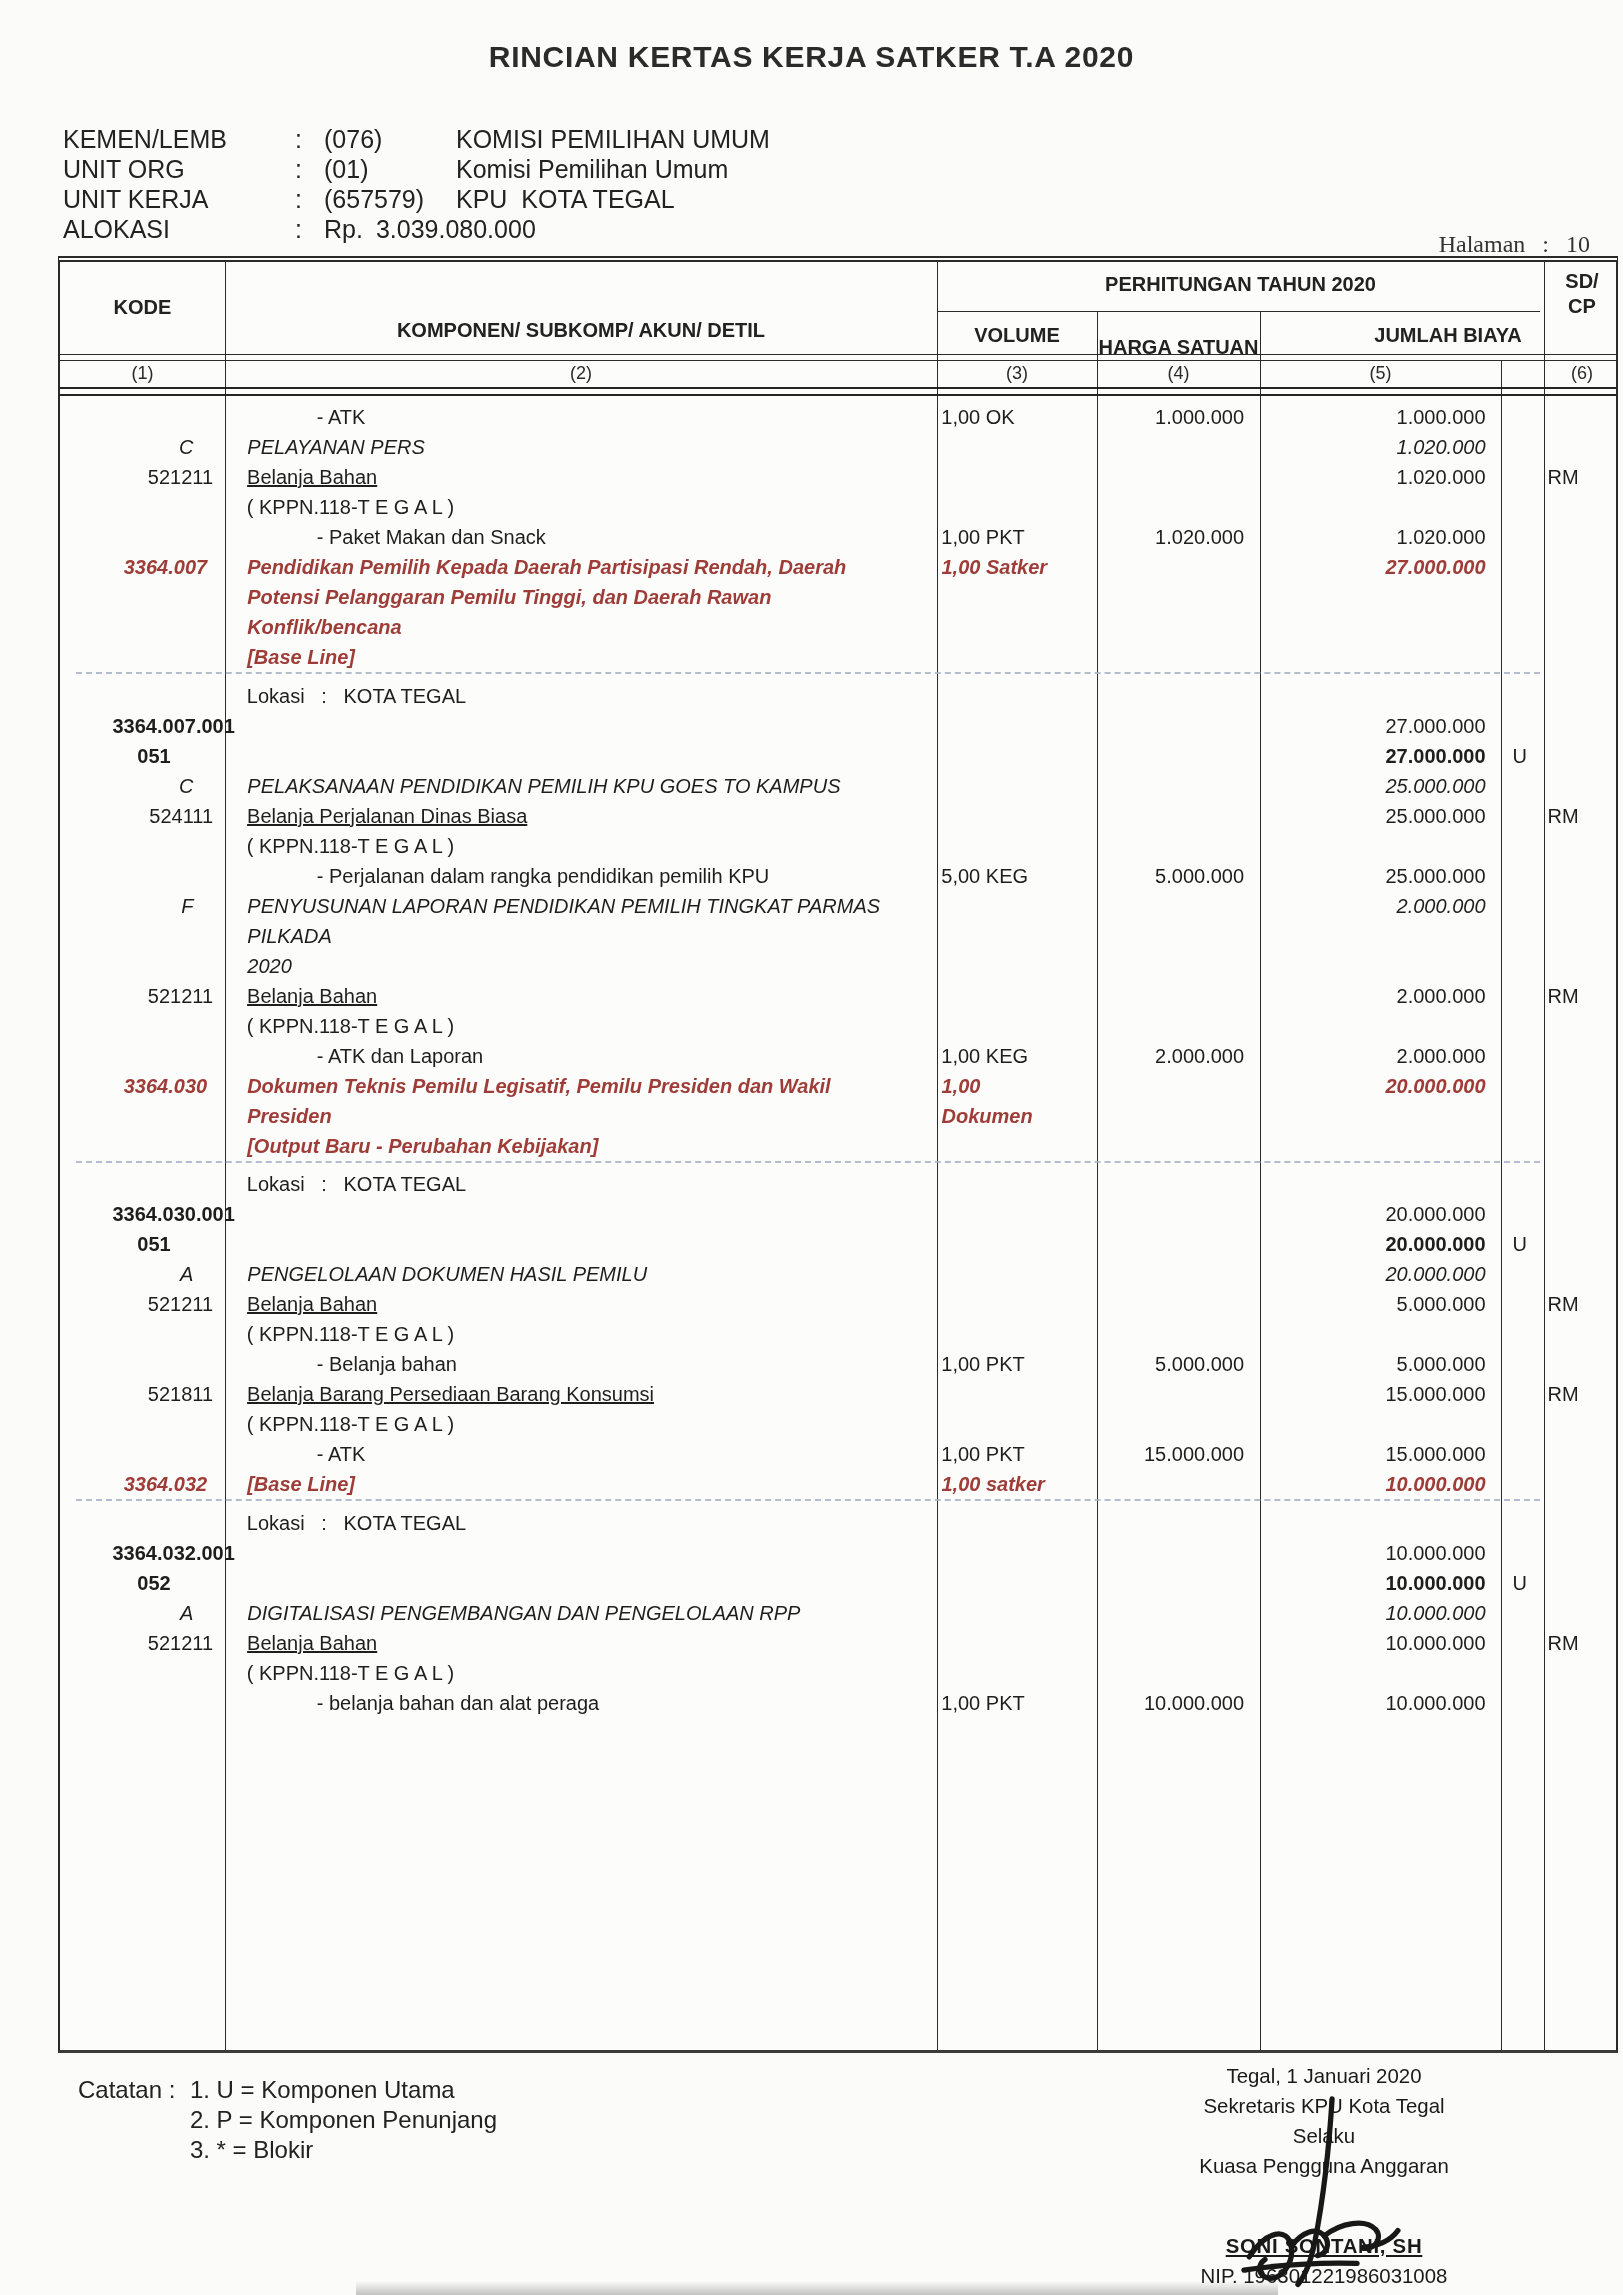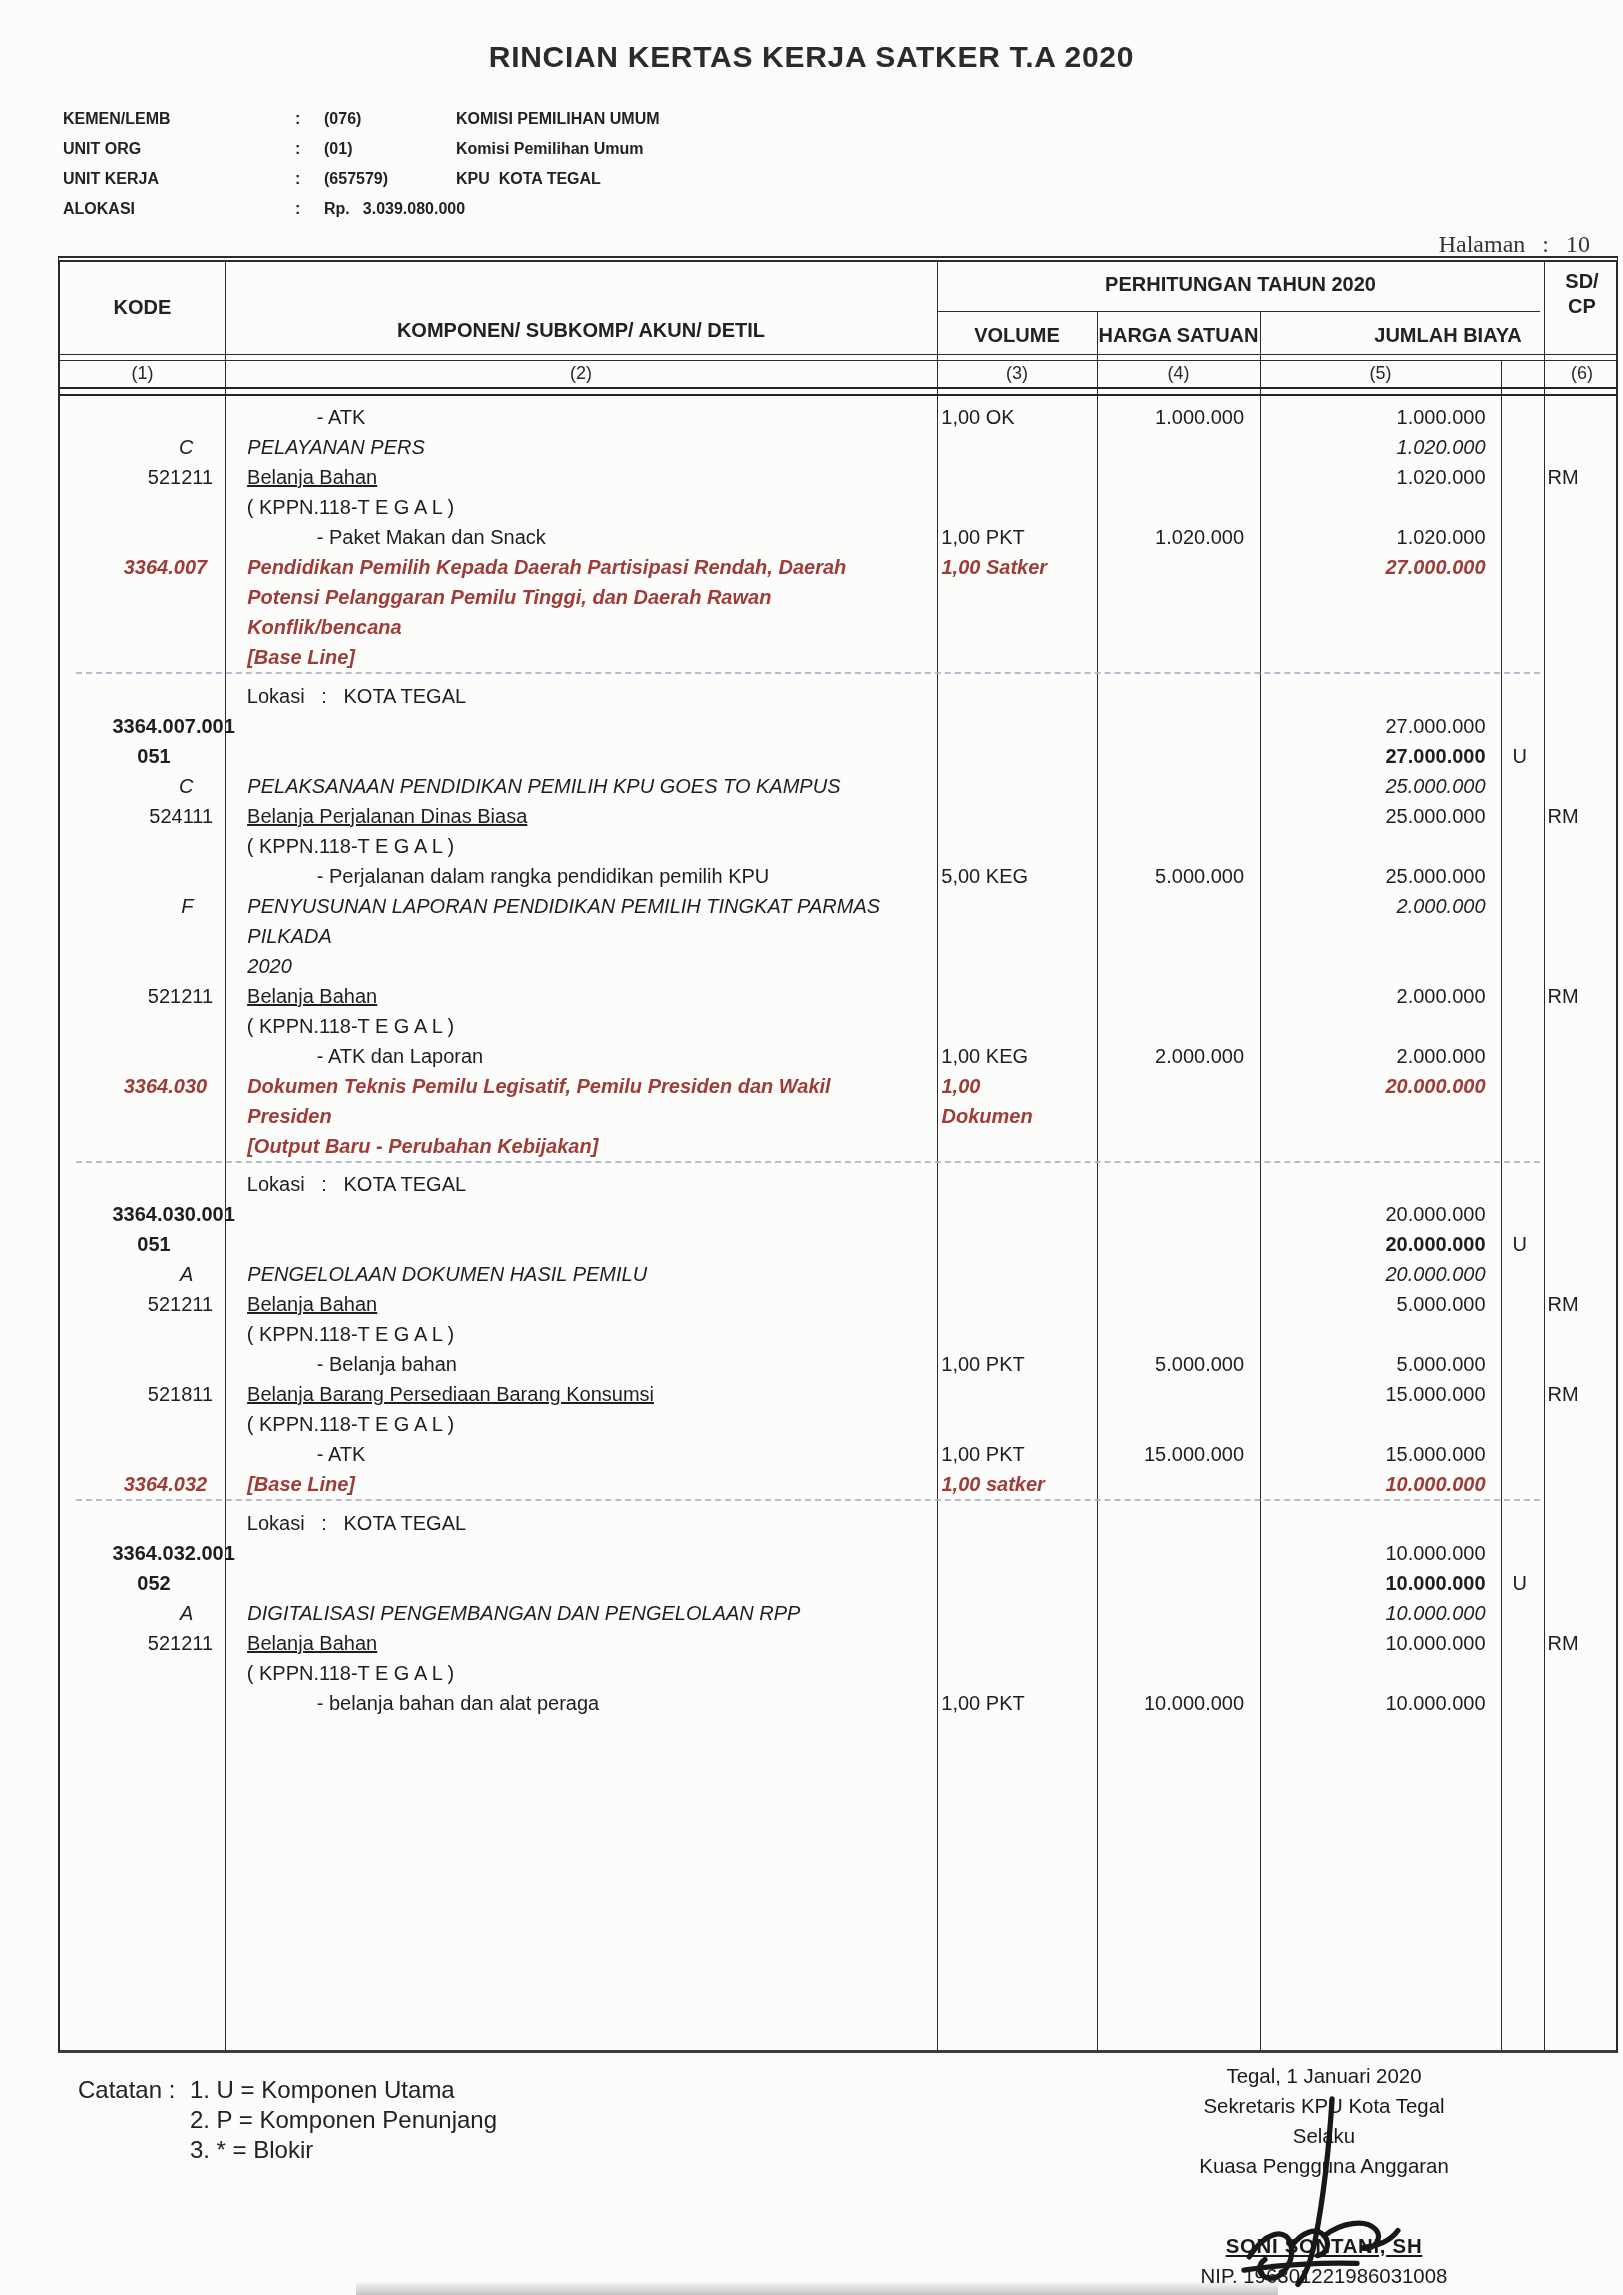--- a/index.html
+++ b/index.html
@@ -2,21 +2,21 @@
 <html style="--red: #9e3d38;font-size:10.5px"><head>
 <meta charset="utf-8">
 <style>
   html,body{margin:0;padding:0;background:#ffffff;}
   .page{position:relative;width:1623px;height:2295px;background:#fbfbf9;
         font-family:"Liberation Sans",sans-serif;color:#1e1e1e;overflow:hidden;}
 
   .title{position:absolute;top:40px;left:0;width:100%;text-align:center;
          font-size:30px;font-weight:bold;letter-spacing:0.7px;color:#2b2b2b;}
 
-  .meta{position:absolute;top:104px;left:63px;font-size:16px;font-weight:bold;color:#222;}
+  .meta{position:absolute;top:124px;left:63px;font-size:25px;font-weight:normal;color:#222;}
   .meta-row{display:flex;height:30px;align-items:center;}
   .meta-row span{white-space:pre;}
   .m-label{width:232px;}
   .m-colon{width:29px;}
   .m-code{width:132px;}
   .meta-row.tight .m-code{width:auto;margin-right:13px;}
 
   .halaman{position:absolute;top:231px;right:33px;font-family:"Liberation Serif",serif;
            font-size:24px;color:#333;}
   .halaman .hl-colon{margin:0 17px;}
@@ -118,21 +118,21 @@
     <div class="hline" style="top:49px;left:877px;right:76px;"></div>
     <div class="hline" style="top:92px;"></div>
     <div class="hline" style="top:98px;"></div>
     <div class="hline h3" style="top:125px;"></div>
     <div class="hline h3" style="top:132px;"></div>
 
     <div class="thead-cell" style="left:0;width:165px;top:34px;">KODE</div>
     <div class="thead-cell" style="left:165px;width:712px;top:57px;">KOMPONEN/ SUBKOMP/ AKUN/ DETIL</div>
     <div class="thead-cell" style="left:877px;width:607px;top:10.5px;">PERHITUNGAN TAHUN 2020</div>
     <div class="thead-cell" style="left:877px;width:160px;top:62px;">VOLUME</div>
-    <div class="thead-cell" style="left:1037px;width:163px;top:62px;">HARGA SATUAN</div>
+    <div class="thead-cell" style="left:1037px;width:163px;top:74px;">HARGA SATUAN</div>
     <div class="thead-cell" style="left:1200px;width:284px;top:62px;padding-left:46px;">JUMLAH BIAYA</div>
     <div class="thead-cell" style="left:1484px;width:76px;top:8px;">SD/</div>
     <div class="thead-cell" style="left:1484px;width:76px;top:33px;">CP</div>
 
     <div class="tnum" style="left:0;width:165px;top:101px;">(1)</div>
     <div class="tnum" style="left:165px;width:712px;top:101px;">(2)</div>
     <div class="tnum" style="left:877px;width:160px;top:101px;">(3)</div>
     <div class="tnum" style="left:1037px;width:163px;top:101px;">(4)</div>
     <div class="tnum" style="left:1200px;width:241px;top:101px;">(5)</div>
     <div class="tnum" style="left:1484px;width:76px;top:101px;">(6)</div>

